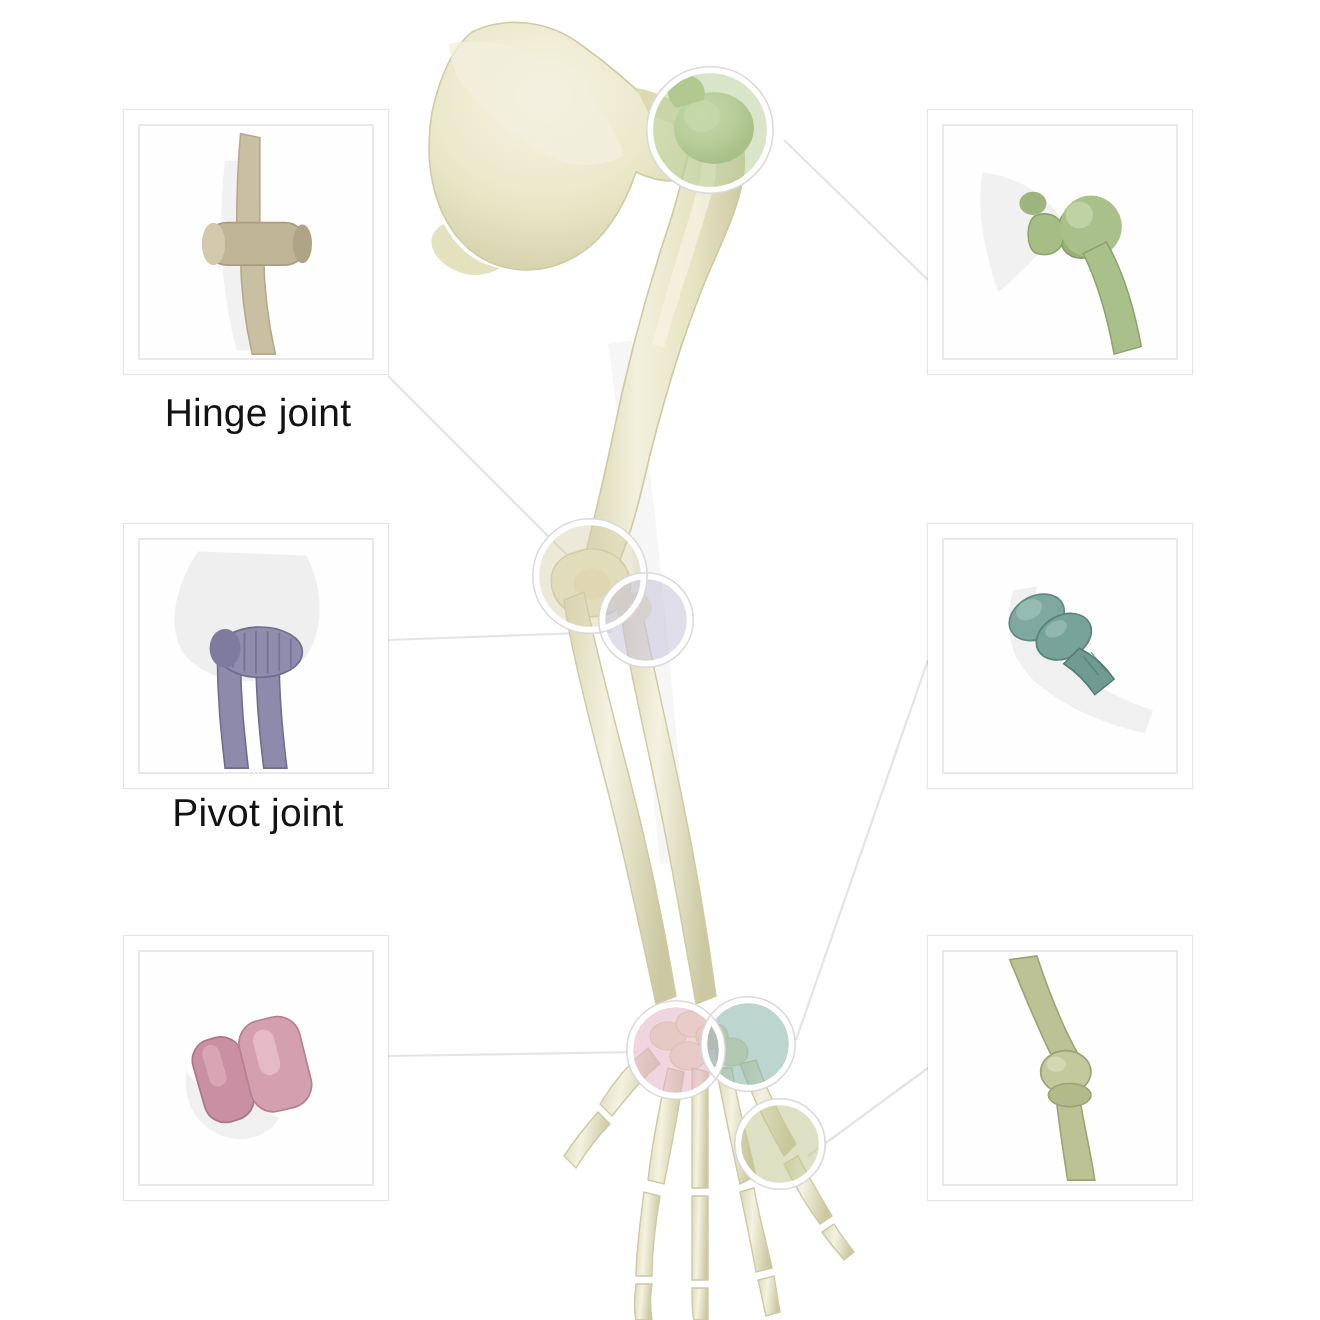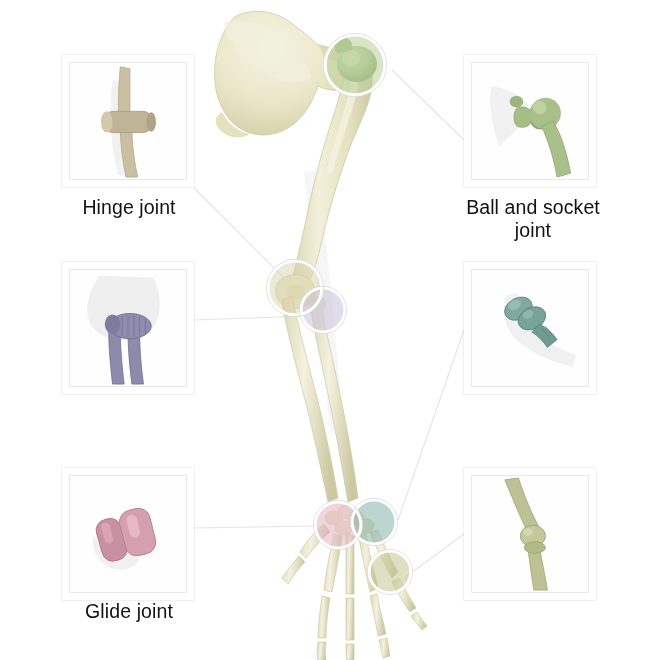--- a/index.html
+++ b/index.html
@@ -229,42 +229,41 @@
         <path d="M20,24 C38,26 54,36 62,50 C54,62 42,74 28,86 C22,68 16,44 20,24 Z" fill="#e8e8e8" opacity="0.6"></path>
         <path d="M64,44 C72,40 82,44 84,52 C86,62 78,70 68,68 C58,66 56,48 64,44 Z" fill="#97b077" stroke="#829a63" stroke-width="0.8"></path>
         <path d="M48,46 C56,44 62,48 62,56 C62,64 56,68 48,66 C42,64 42,48 48,46 Z" fill="#a6bd86" stroke="#8aa46c" stroke-width="0.8"></path>
         <ellipse cx="46" cy="40" rx="7" ry="6" fill="#9db47e"></ellipse>
         <circle cx="76" cy="52" r="16" fill="#a9c08a"></circle>
         <circle cx="70" cy="46" r="7" fill="#c4d6a9" opacity="0.8"></circle>
         <path d="M84,60 C92,74 98,92 102,114 L88,118 C84,96 78,78 72,66 Z" fill="#a9c08a" stroke="#8aa46c" stroke-width="0.8"></path>
       </svg>
     </div>
   </div>
-  <div class="caption" id="cap-ball">Ball and socket
-joint</div>
 
   <div class="panel" id="panel-pivot">
     <div class="inner">
       <svg viewBox="0 0 120 120">
         <path d="M30,6 C18,24 14,44 22,58 C34,74 62,78 80,66 C96,54 96,26 86,8 Z" fill="#ececec" opacity="0.85"></path>
         <path d="M40,60 C40,82 42,100 44,118 L56,118 C54,100 52,82 52,60 Z" fill="#8d8aab" stroke="#6f6c8f" stroke-width="0.8"></path>
         <path d="M60,62 C60,84 62,102 64,118 L76,118 C74,102 72,84 72,62 Z" fill="#8d8aab" stroke="#6f6c8f" stroke-width="0.8"></path>
         <ellipse cx="62" cy="58" rx="22" ry="13" fill="#8f8cad" stroke="#6f6c8f" stroke-width="0.9"></ellipse>
         <g stroke="#6e6b8e" stroke-width="0.9" opacity="0.75">
           <path d="M48,50 L48,66"></path>
             <path d="M54,48 L54,68"></path>
             <path d="M60,47 L60,69"></path>
           <path d="M66,47 L66,69"></path>
             <path d="M72,48 L72,68"></path>
             <path d="M78,51 L78,66"></path>
         </g>
         <ellipse cx="44" cy="56" rx="8" ry="10" fill="#7e7b9e"></ellipse>
       </svg>
     </div>
   </div>
+  <div class="caption" id="cap-pivot">Pivot joint</div>
 
   <div class="panel" id="panel-saddle">
     <div class="inner">
       <svg viewBox="0 0 120 120">
         <path d="M36,26 C30,44 34,62 48,74 C64,88 86,96 104,100 L108,88
                  C90,82 70,72 58,58 C48,46 46,34 48,24 Z" fill="#ececec" opacity="0.8"></path>
         <ellipse cx="48" cy="40" rx="15" ry="11" transform="rotate(-28 48 40)" fill="#7fa99f" stroke="#5f8a80" stroke-width="0.9"></ellipse>
         <ellipse cx="44" cy="36" rx="7" ry="5" transform="rotate(-28 44 36)" fill="#9cc0b6" opacity="0.8"></ellipse>
         <ellipse cx="62" cy="50" rx="15" ry="11" transform="rotate(-28 62 50)" fill="#78a399" stroke="#5a8379" stroke-width="0.9"></ellipse>
         <ellipse cx="58" cy="46" rx="6" ry="4" transform="rotate(-28 58 46)" fill="#98bdb3" opacity="0.75"></ellipse>
@@ -282,21 +281,20 @@
       <svg viewBox="0 0 120 120">
         <path d="M24,62 C22,76 28,88 40,94 C52,100 66,96 72,86 L58,78
                  C50,84 40,82 34,74 Z" fill="#ececec" opacity="0.8"></path>
         <rect x="30" y="44" width="26" height="44" rx="11" transform="rotate(-16 43 66)" fill="#c98fa2" stroke="#ad758a" stroke-width="0.9"></rect>
         <rect x="34" y="48" width="9" height="22" rx="4.5" transform="rotate(-16 38 59)" fill="#ddaab9" opacity="0.8"></rect>
         <rect x="54" y="34" width="32" height="48" rx="12" transform="rotate(-14 70 58)" fill="#d4a0b0" stroke="#b5808f" stroke-width="0.9"></rect>
         <rect x="60" y="40" width="11" height="24" rx="5.5" transform="rotate(-14 65 52)" fill="#e7bdc9" opacity="0.85"></rect>
       </svg>
     </div>
   </div>
-  <div class="caption" id="cap-glide">Glide joint</div>
 
   <div class="panel" id="panel-condyloid">
     <div class="inner">
       <svg viewBox="0 0 120 120">
         <path d="M34,4 C44,28 52,48 58,58 L70,54 C62,40 54,20 48,2 Z" fill="#bcc293" stroke="#9aa371" stroke-width="0.8"></path>
         <path d="M58,76 C60,92 62,106 64,118 L78,118 C76,104 72,88 70,74 Z" fill="#bcc293" stroke="#9aa371" stroke-width="0.8"></path>
         <ellipse cx="63" cy="62" rx="13" ry="11" fill="#c3c99b" stroke="#9aa371" stroke-width="0.9"></ellipse>
         <ellipse cx="58" cy="58" rx="5" ry="4" fill="#d6dab5" opacity="0.85"></ellipse>
         <ellipse cx="65" cy="74" rx="11" ry="6" fill="#b3ba8a" stroke="#99a270" stroke-width="0.8"></ellipse>
       </svg>

